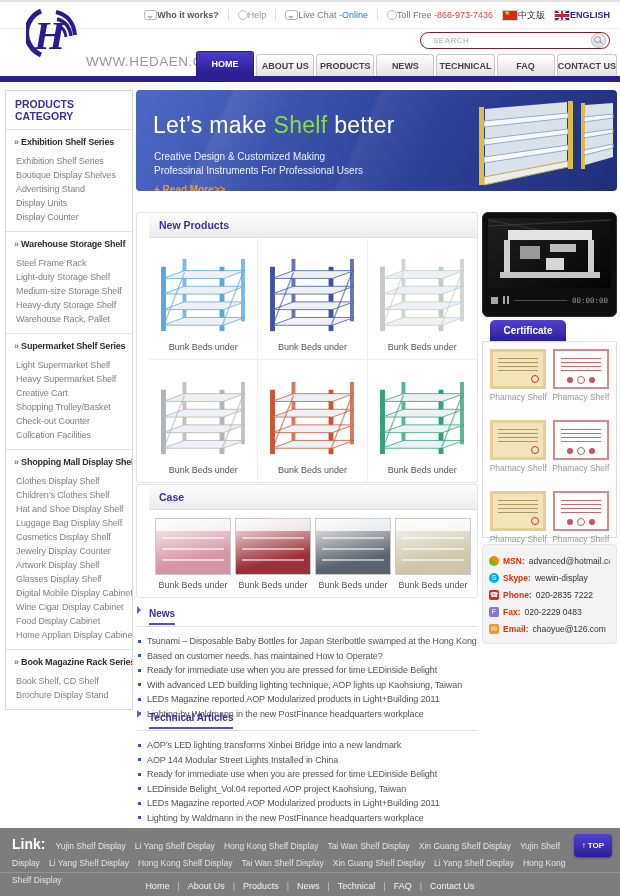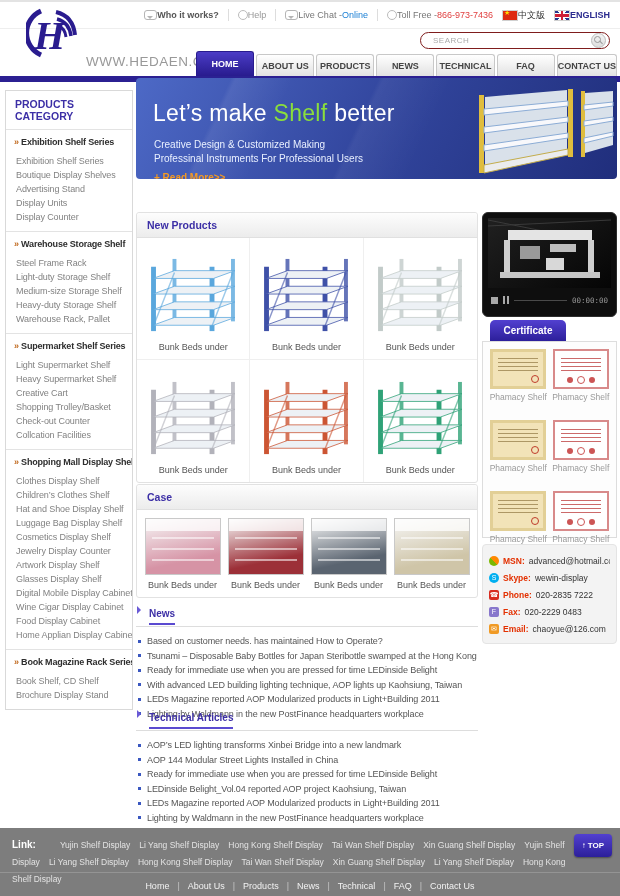--- a/index.html
+++ b/index.html
@@ -59,32 +59,32 @@
   
   #sidebar{position:absolute;left:5px;top:88px;width:128px;border:1px solid #d9d9d9;background:#fff;box-sizing:border-box;}
   .sb-title{padding:7px 9px;font-size:10.5px;font-weight:bold;color:#3c2fa6;border-bottom:1px solid #e3e3e3;}
   .sb-group + .sb-group{border-top:1px solid #e3e3e3;}
   .sb-ghead{padding:7px 8px 4px;font-size:9px;font-weight:bold;color:#2e2e2e;white-space:nowrap;overflow:hidden;cursor:pointer;letter-spacing:-.2px;}
   .sb-ghead::before{content:"» ";color:#c06a1f;}
   .sb-items{padding:3px 0 7px;}
   .sb-item{padding:2px 6px 2px 10px;font-size:9px;color:#828282;white-space:nowrap;overflow:hidden;cursor:pointer;letter-spacing:-.1px;}
 
   
-  #banner{position:absolute;left:136px;top:76px;width:481px;height:101px;border-radius:4px;overflow:hidden;
+  #banner{position:absolute;left:136px;top:88px;width:481px;height:101px;border-radius:4px;overflow:hidden;
           background:linear-gradient(118deg,#4d69c6 0%,#33479f 48%,#202e7c 100%);}
   #banner::before{content:"";position:absolute;inset:0;
           background:linear-gradient(115deg,transparent 18%,rgba(255,255,255,.07) 19%,transparent 30%,transparent 46%,rgba(255,255,255,.05) 47%,transparent 60%);}
   .bn-title{position:absolute;left:17px;top:22px;font-size:23px;color:#fff;letter-spacing:.3px;}
   .bn-hl{color:#8ade3c;}
   .bn-sub{position:absolute;left:18px;top:60px;font-size:10px;font-weight:normal;color:#e9f0ff;line-height:14px;}
   .bn-read{position:absolute;left:18px;top:94px;font-size:10px;font-weight:bold;color:#f59a23;cursor:pointer;}
   .bn-shelves{position:absolute;right:2px;top:5px;}
 
   
-  .cbox{position:absolute;background:#fff;border:1px solid #e2e2e2;border-radius:3px;box-sizing:border-box;}
+  .cbox{position:absolute;background:#fff;border:1px solid #e2e2e2;border-radius:3px;box-sizing:border-box;padding-left:12px;}
   .box-head{height:24px;background:linear-gradient(#fdfdfd,#ececec);border-bottom:1px solid #e0e0e0;
             display:flex;align-items:center;padding:0 10px;font-size:10.5px;font-weight:bold;color:#3c2fa6;
             border-radius:3px 3px 0 0;}
 
   
   #np-box{left:136px;top:210px;width:342px;}
   .np-grid{display:grid;grid-template-columns:1fr 1fr 1fr;}
   .np-cell{height:122px;border-right:1px solid #efefef;display:flex;flex-direction:column;align-items:center;
            justify-content:flex-end;padding-bottom:7px;cursor:pointer;box-sizing:border-box;}
   .np-grid > div:nth-of-type(3n){border-right:none;}
@@ -158,21 +158,21 @@
   .ct-ico[data-variant="fax"]{background:#8877cc;}
   .ct-ico[data-variant="fax"]::after{content:"F";}
   .ct-ico[data-variant="email"]{background:#f09a25;}
   .ct-ico[data-variant="email"]::after{content:"✉";}
   .ct-label{color:#e33000;font-weight:bold;}
   .ct-value{color:#333;}
 
   
   #footer{position:absolute;left:0;top:826px;width:620px;height:70px;background:#7d7d7d;box-sizing:border-box;}
   .links-wrap{padding:8px 46px 0 12px;line-height:17px;font-size:8.5px;}
-  .link-label{font-weight:bold;color:#fff;margin-right:24px;font-size:10px;}
+  .link-label{font-weight:bold;color:#fff;margin-right:10px;font-size:14px;}
   .f-link{color:#e3e3e3;margin-right:9px;cursor:pointer;}
   #top-btn{position:absolute;right:8px;top:6px;width:38px;height:23px;background:linear-gradient(#5240d0,#2c1f9a);
            border-radius:4px;color:#fff;font-size:8px;font-weight:bold;display:flex;align-items:center;
            justify-content:center;gap:2px;cursor:pointer;box-shadow:0 1px 2px rgba(0,0,0,.4);}
   #footer-divider{position:absolute;left:0;right:0;top:44px;height:1px;background:#949494;}
   #bottom-nav{position:absolute;left:0;right:0;top:53px;text-align:center;font-size:9px;color:#f2f2f2;}
   .bn-item{cursor:pointer;}
   .bn-item + .bn-item::before{content:"|";color:#c4c4c4;margin:0 8px;cursor:default;}
 </style>
 </head>
@@ -513,23 +513,23 @@
       </div>
   </div>
 
   <div id="news-sec" class="txt-sec">
     <div class="sec-head">
       <span class="sec-tri"></span>
       <span class="sec-title">News</span>
     </div>
     <div class="sec-items">
 
+        <div class="sec-item"><span class="blt"></span><span>Tsunami – Disposable Baby Bottles for Japan Steribottle swamped at the Hong Kong</span></div>
+
         <div class="sec-item"><span class="blt"></span><span>Based on customer needs. has maintained How to Operate?</span></div>
-
-        <div class="sec-item"><span class="blt"></span><span>Tsunami – Disposable Baby Bottles for Japan Steribottle swamped at the Hong Kong</span></div>
 
         <div class="sec-item"><span class="blt"></span><span>Ready for immediate use when you are pressed for time LEDinside Belight</span></div>
 
         <div class="sec-item"><span class="blt"></span><span>With advanced LED building lighting technique, AOP lights up Kaohsiung, Taiwan</span></div>
 
         <div class="sec-item"><span class="blt"></span><span>LEDs Magazine reported AOP Modularized products in Light+Building 2011</span></div>
 
         <div class="sec-item"><span class="blt"></span><span>Lighting by Waldmann in the new PostFinance headquarters workplace</span></div>
       </div>
   </div>

